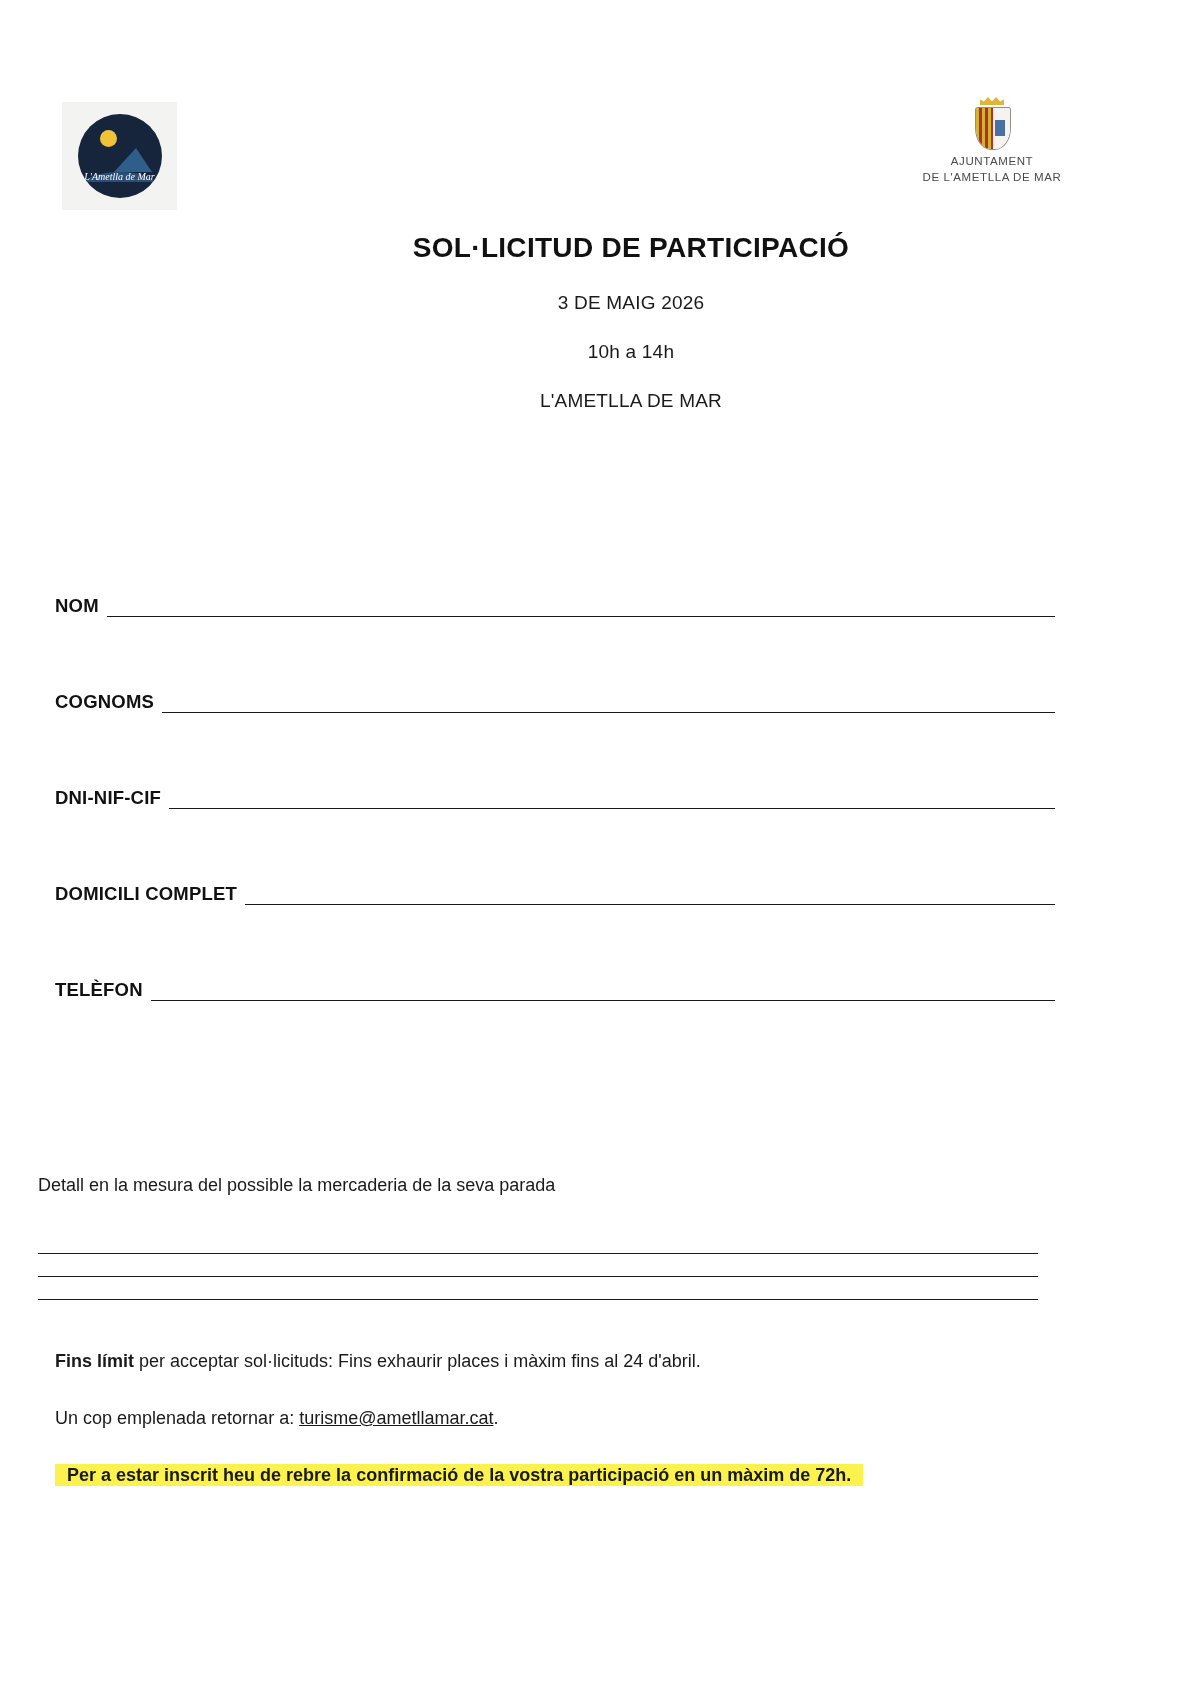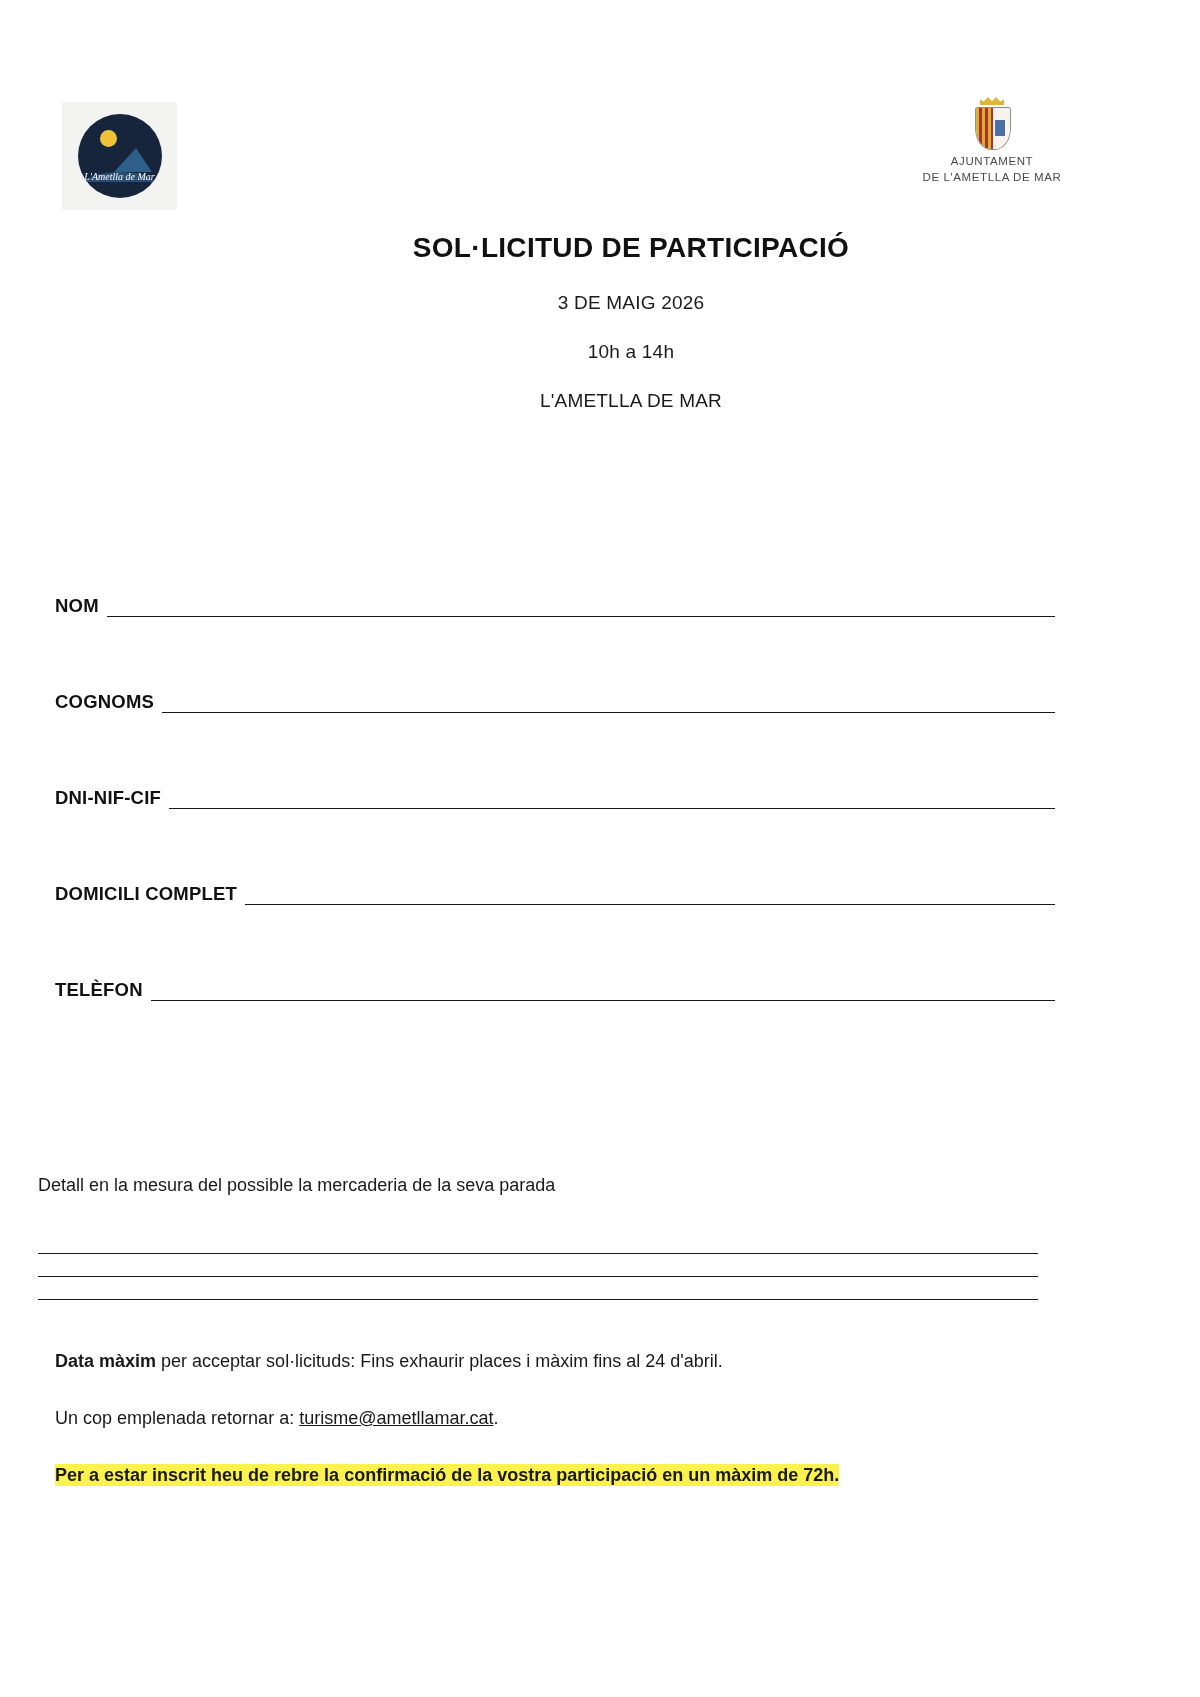--- a/index.html
+++ b/index.html
@@ -229,21 +229,21 @@
   }
   .note b { font-weight: bold; }
   .note a {
     color: #1a1a1a;
     text-decoration: underline;
   }
   .highlight {
     background: #fbf24d;
     display: inline;
     font-weight: 600;
-    padding: 1px 0;
+    padding: 1px 12px;
   }
 </style>
 </head>
 <body>
 
 <div class="page">
 
   <div class="logo-left">
     <div class="disc">
       <div class="sun"></div>
@@ -306,21 +306,21 @@
 
   <div class="details">
     <div class="details-caption">Detall en la mesura del possible la mercaderia de la seva parada</div>
     <div class="blank-line"></div>
     <div class="blank-line"></div>
     <div class="blank-line"></div>
   </div>
 
   <div class="notes">
     <p class="note">
-      <b>Data màxim</b><span> per acceptar sol·licituds: Fins exhaurir places i màxim fins al 24 d'abril.</span>
+      <b>Fins límit</b><span> per acceptar sol·licituds: Fins exhaurir places i màxim fins al 24 d'abril.</span>
     </p>
     <p class="note">
       <span>Un cop emplenada retornar a: </span><a href="#">turisme@ametllamar.cat</a><span>.</span>
     </p>
     <p class="note">
       <span class="highlight">Per a estar inscrit heu de rebre la confirmació de la vostra participació en un màxim de 72h.</span>
     </p>
   </div>
 
 </div>

